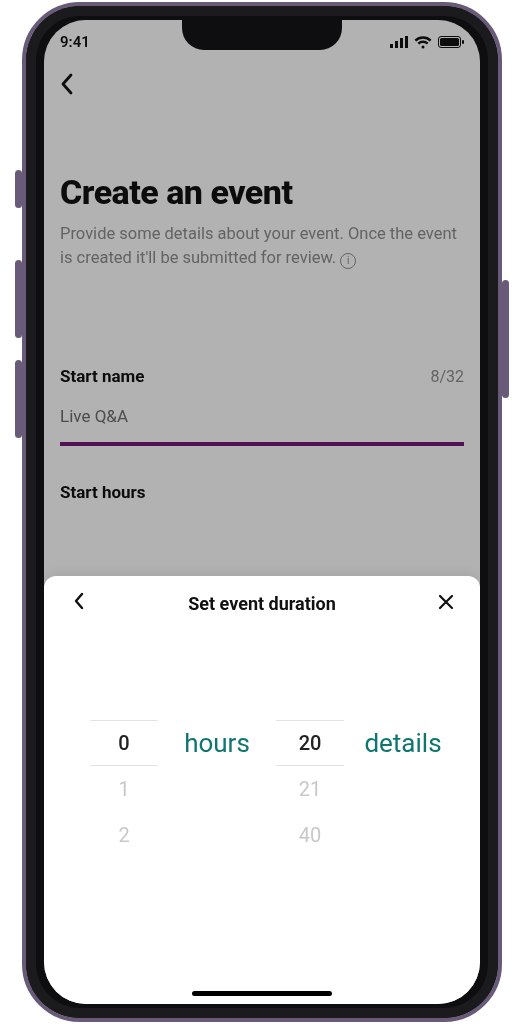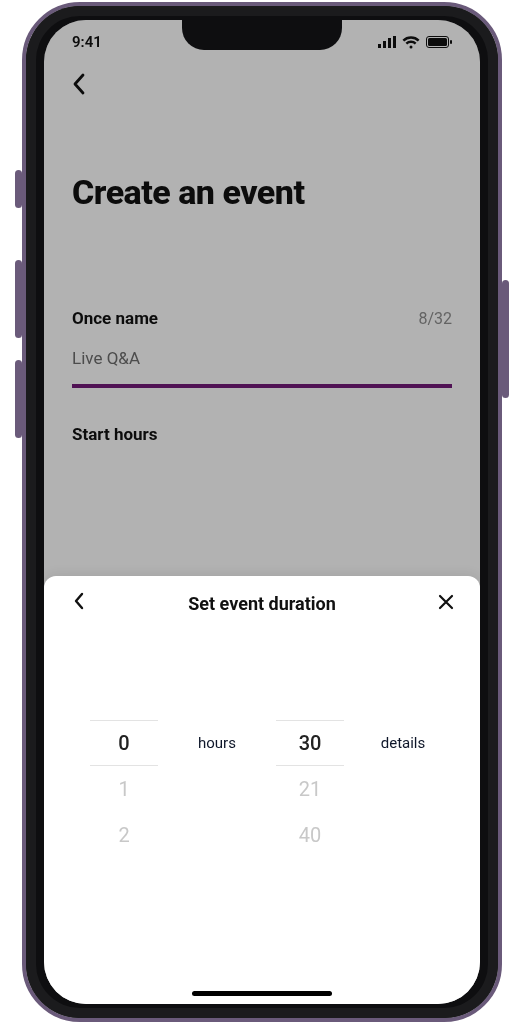--- a/index.html
+++ b/index.html
@@ -13,21 +13,21 @@
   .sb-left-2{left:15px;top:260px;height:78px;}
   .sb-left-3{left:15px;top:360px;height:78px;}
   .sb-right{left:502px;top:280px;height:118px;}
 
   .screen{position:absolute;left:18px;top:14px;width:436px;height:984px;border-radius:42px;overflow:hidden;background:#f7f7f7;}
   .notch{position:absolute;top:0;left:50%;transform:translateX(-50%);width:160px;height:30px;background:#0e0e10;border-radius:0 0 22px 22px;z-index:5;}
 
   
   .dim{position:absolute;inset:0;background:rgba(0,0,0,0.28);z-index:2;pointer-events:none;}
 
-  .page{position:absolute;inset:0;padding:0 28px;box-sizing:border-box;color:#111;z-index:1;}
+  .page{position:absolute;inset:0;padding:0 16px;box-sizing:border-box;color:#111;z-index:1;}
   .status{display:flex;justify-content:space-between;align-items:center;height:44px;font-size:15px;font-weight:600;color:#111;}
   .status .right{display:flex;align-items:center;gap:6px;}
   .status svg{display:block;}
   .nav{height:44px;display:flex;align-items:center;}
   .back-chev{font-size:24px;line-height:1;color:#111;font-weight:600;}
   h1.title{font-size:34px;font-weight:800;margin:64px 0 10px;letter-spacing:-0.5px;}
   .subtitle{font-size:16.5px;color:#8a8a8a;line-height:1.45;margin:0 0 2px;}
   .info-icon{display:inline-block;width:14px;height:14px;border:1.5px solid #8a8a8a;border-radius:50%;font-size:10px;line-height:14px;text-align:center;color:#8a8a8a;vertical-align:-1px;}
   .field{margin-top:96px;}
   .field + .field{margin-top:36px;}
@@ -38,21 +38,21 @@
 
   
   .sheet{position:absolute;left:0;right:0;bottom:0;height:428px;background:#fff;border-radius:12px 12px 0 0;z-index:3;box-shadow:0 -2px 12px rgba(0,0,0,0.08);padding:0 22px;box-sizing:border-box;}
   .sheet-head{display:flex;align-items:center;justify-content:space-between;height:54px;}
   .sheet-head .t{font-size:18px;font-weight:700;color:#111;}
   .sheet-head .ic{width:24px;text-align:center;font-size:22px;color:#111;line-height:1;}
   .sheet-head .close{font-size:22px;font-weight:600;}
 
   .picker{display:flex;justify-content:center;align-items:stretch;gap:0;height:230px;margin-top:30px;position:relative;}
   .col{width:96px;display:flex;flex-direction:column;align-items:center;justify-content:flex-start;padding-top:60px;}
-  .unit{width:90px;display:flex;align-items:center;justify-content:center;font-size:15px;color:#0f172a;height:46px;margin-top:60px;}
+  .unit{width:90px;display:flex;align-items:center;justify-content:center;font-size:26px;color:#0f766e;height:46px;margin-top:60px;}
   .opt{height:46px;display:flex;align-items:center;justify-content:center;font-size:20px;color:#c8c8c8;width:100%;}
   .opt.sel{color:#222;font-weight:500;position:relative;}
   .opt.sel::before,.opt.sel::after{content:"";position:absolute;left:14px;right:14px;height:1px;background:#e3e3e3;}
   .opt.sel::before{top:0;}
   .opt.sel::after{bottom:0;}
 
   .save-row{position:absolute;left:22px;right:22px;bottom:24px;}
   .save-btn{display:flex;align-items:center;justify-content:center;height:56px;background:#ec4a60;color:#fff;font-size:18px;font-weight:600;border-radius:4px;}
   .highlight{position:absolute;inset:-4px;border:3px solid #ff1a1a;pointer-events:none;border-radius:2px;}
 
@@ -101,24 +101,28 @@
 
         <div class="nav">
           <span class="back-chev">
             <svg width="13" height="22" viewBox="0 0 13 22">
                 <path d="M11 2L3 11l8 9" stroke="#111" stroke-width="2.8" fill="none" stroke-linecap="round" stroke-linejoin="round"></path>
               </svg>
           </span>
         </div>
 
         <h1 class="title">Create an event</h1>
+        <p class="subtitle">
+          <span>Provide some details about your event. Once the event is created it'll be submitted for review.</span>
+          <span class="info-icon">i</span>
+        </p>
 
         <div class="field">
           <div class="field-row">
-            <span class="label">Once name</span>
+            <span class="label">Start name</span>
             <span class="counter">8/32</span>
           </div>
           <div class="value">Live Q&amp;A</div>
         </div>
 
         <div class="field">
           <div class="field-row">
             <span class="label">Start hours</span>
           </div>
         </div>
@@ -142,21 +146,21 @@
         </div>
 
         <div class="picker">
           <div class="col">
             <div class="opt sel">0</div>
             <div class="opt">1</div>
             <div class="opt">2</div>
           </div>
           <div class="unit">hours</div>
           <div class="col">
-            <div class="opt sel">30</div>
+            <div class="opt sel">20</div>
             <div class="opt">21</div>
             <div class="opt">40</div>
           </div>
           <div class="unit">details</div>
         </div>
 
       </div>
 
       <div class="home-ind"></div>
     </div>

